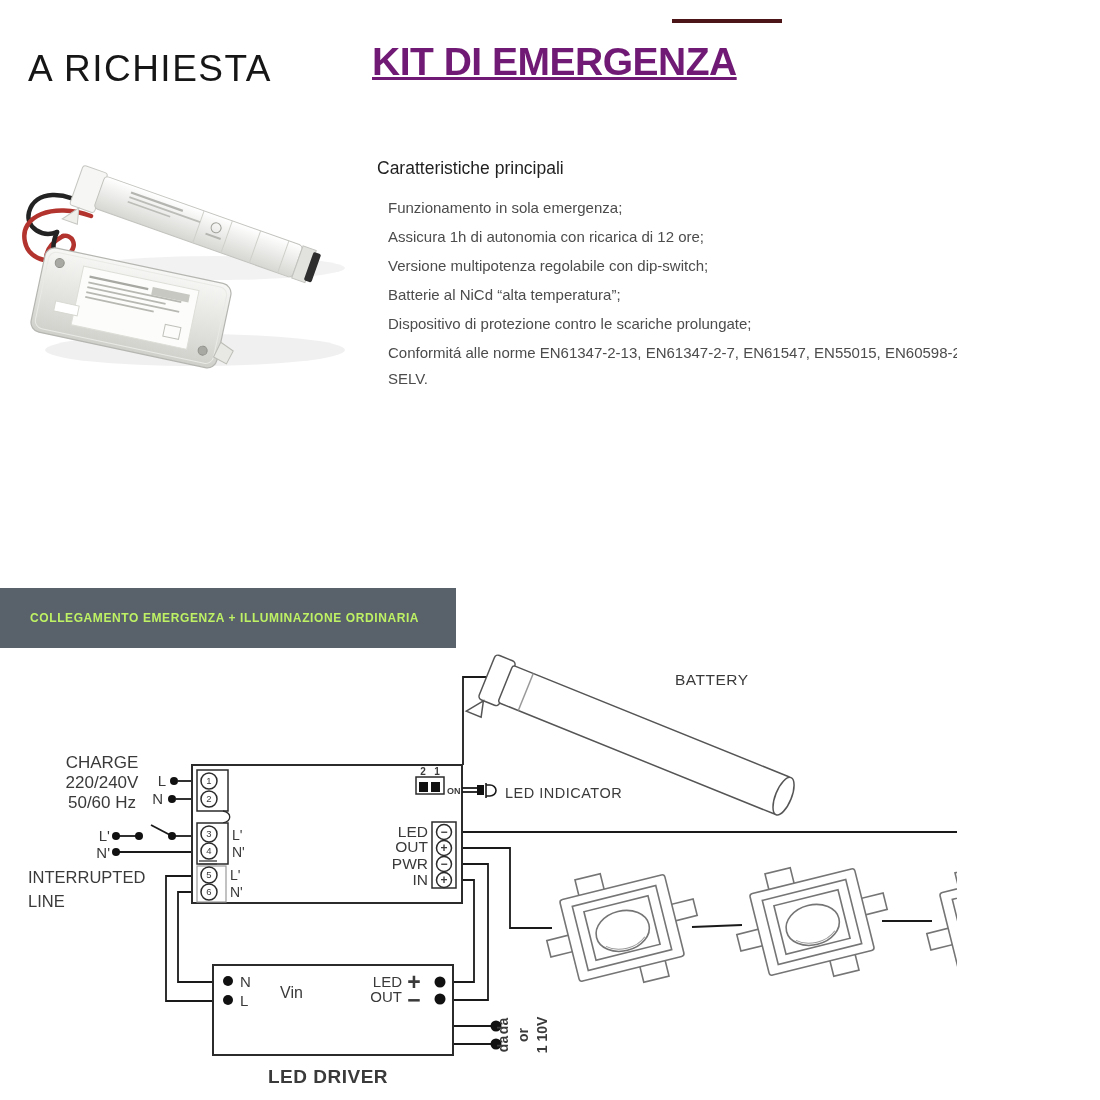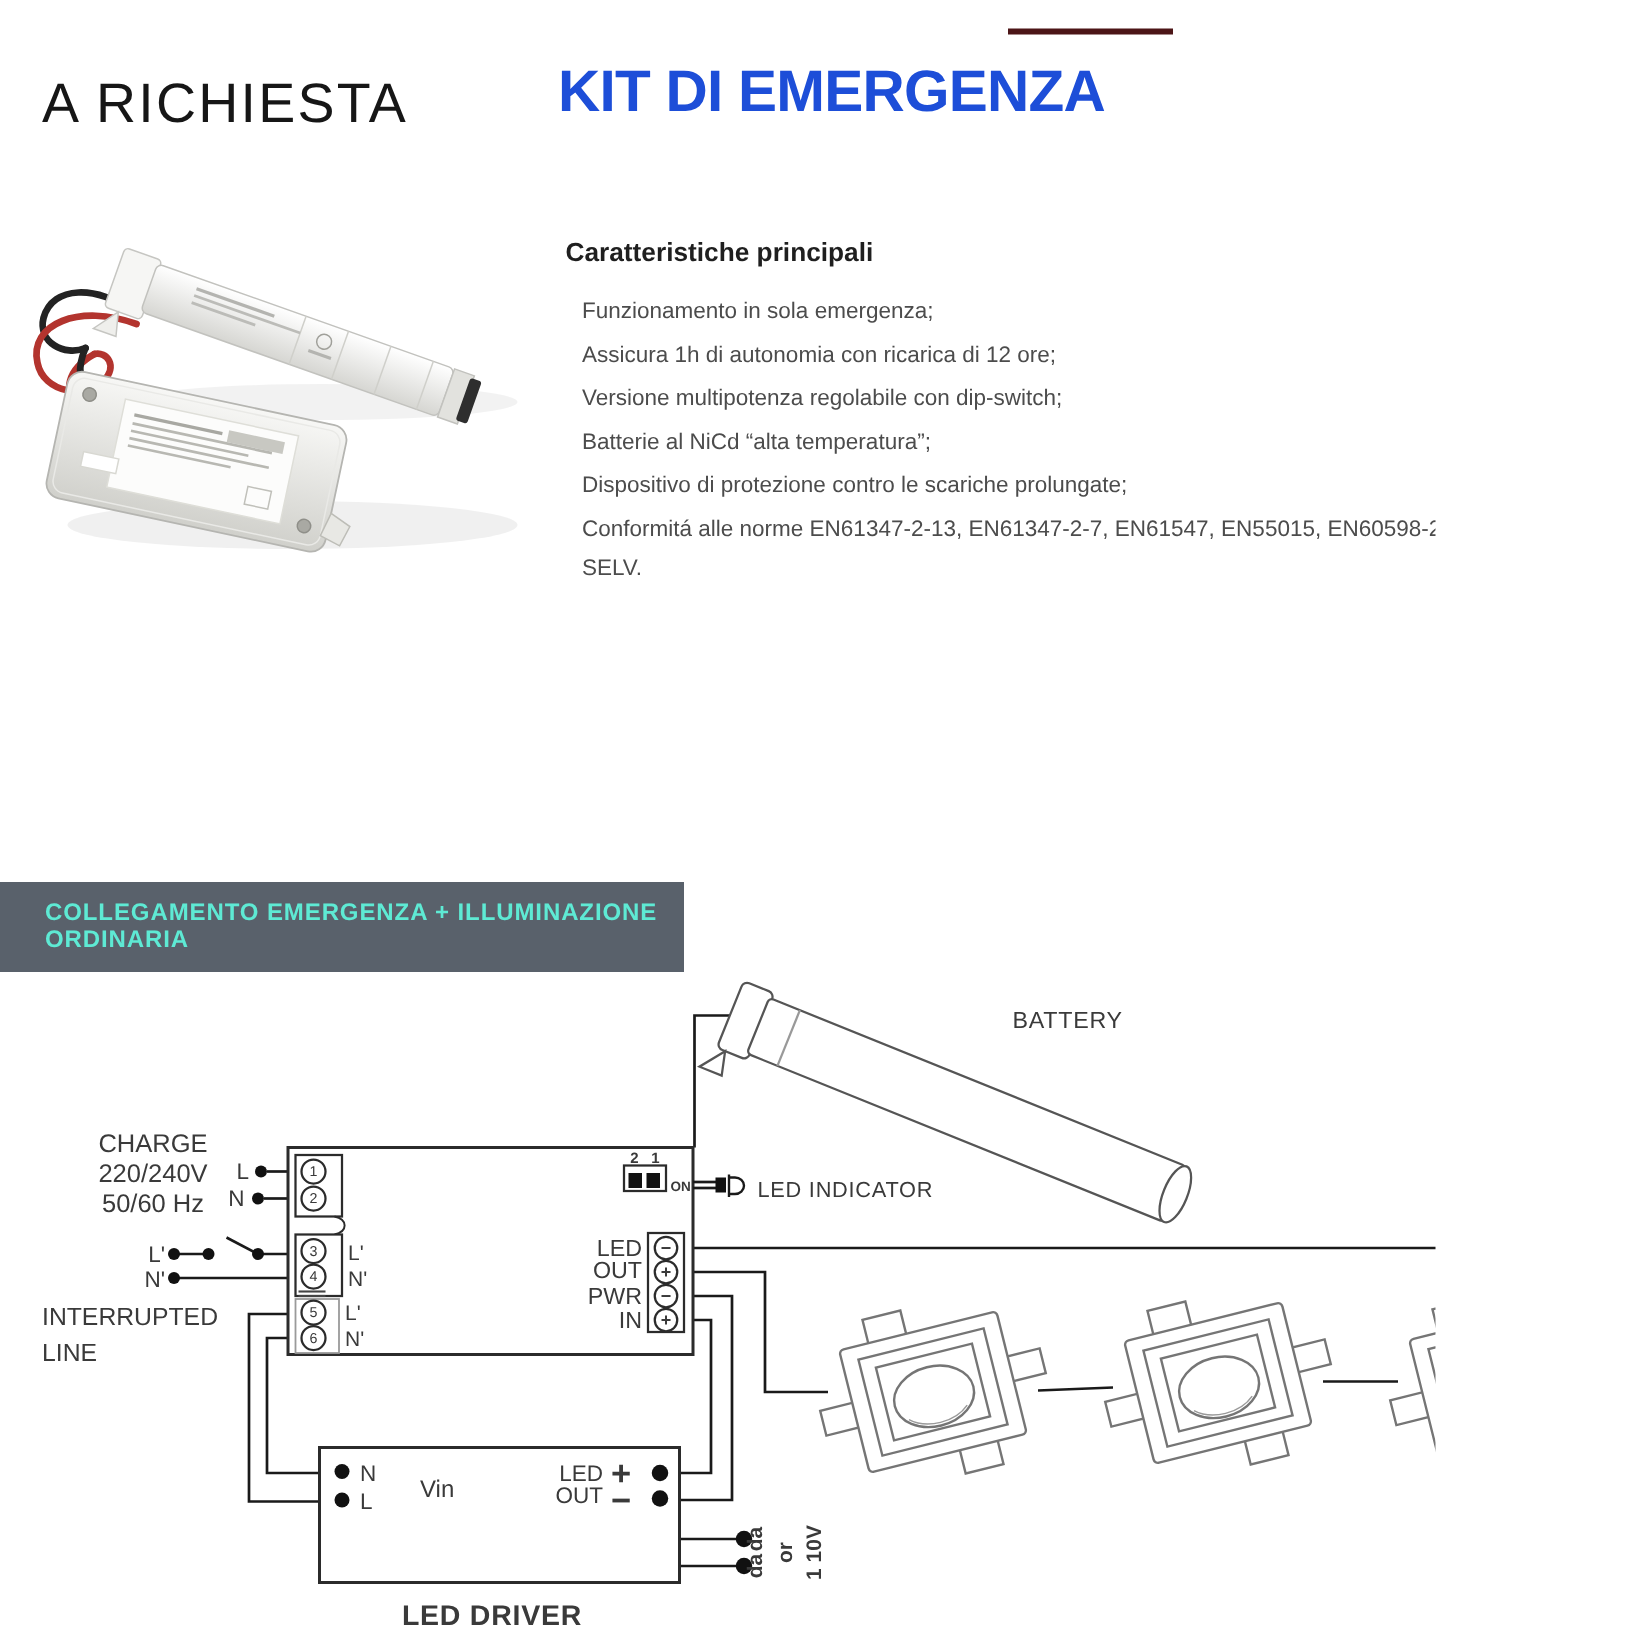--- a/index.html
+++ b/index.html
@@ -1,29 +1,29 @@
 <!DOCTYPE html>
 <html><head>
 <meta charset="utf-8">
 <style>
   html,body{margin:0;padding:0;background:#fff;}
   .page{position:relative;width:957px;height:1100px;background:#ffffff;overflow:hidden;
         font-family:"Liberation Sans",sans-serif;color:#333;}
   .kicker{position:absolute;left:28px;top:48px;font-size:37px;font-weight:400;
           letter-spacing:1.5px;color:#161616;}
   .title{position:absolute;left:372px;top:40px;margin:0;font-size:39px;font-weight:700;
-         letter-spacing:-0.5px;color:#1d4ed8;}
+         letter-spacing:-0.5px;color:#701a75;text-decoration:underline;}
   .accent-bar{position:absolute;left:672px;top:19px;width:110px;height:4px;background:#4c1517;}
   .features{position:absolute;left:377px;top:152px;width:718px;}
-  .features h2{margin:6px 0 16px 0;font-size:17.5px;font-weight:700;color:#1f1f1f;}
+  .features h2{margin:6px 0 16px 0;font-size:17.5px;font-weight:400;color:#1f1f1f;}
   .features p{margin:0 0 3px 11px;font-size:15px;line-height:26px;color:#4c4c4c;}
   .features p.narrow{max-width:470px;}
   .banner{position:absolute;left:0;top:588px;width:456px;height:60px;background:#59616b;
           box-sizing:border-box;display:flex;align-items:center;padding-left:30px;}
-  .banner span{color:#5eead4;font-size:16px;font-weight:700;letter-spacing:0.6px;}
+  .banner span{color:#bef264;font-size:12px;font-weight:700;letter-spacing:0.6px;}
   .photo{position:absolute;left:5px;top:150px;}
   .diagram{position:absolute;left:0;top:640px;}
   svg text{font-family:"Liberation Sans",sans-serif;fill:#3a3a3a;}
   .w{stroke:#1a1a1a;stroke-width:1.8;fill:none;}
   .bx{stroke:#2b2b2b;stroke-width:2;fill:#fff;}
   .tb{stroke:#2b2b2b;stroke-width:1.5;fill:#fff;}
   .tbg{stroke:#9a9a9a;stroke-width:1.2;fill:#fff;}
   .spot{stroke:#757575;stroke-width:1.6;fill:#ffffff;}
   .dot{fill:#111;}
 </style>

